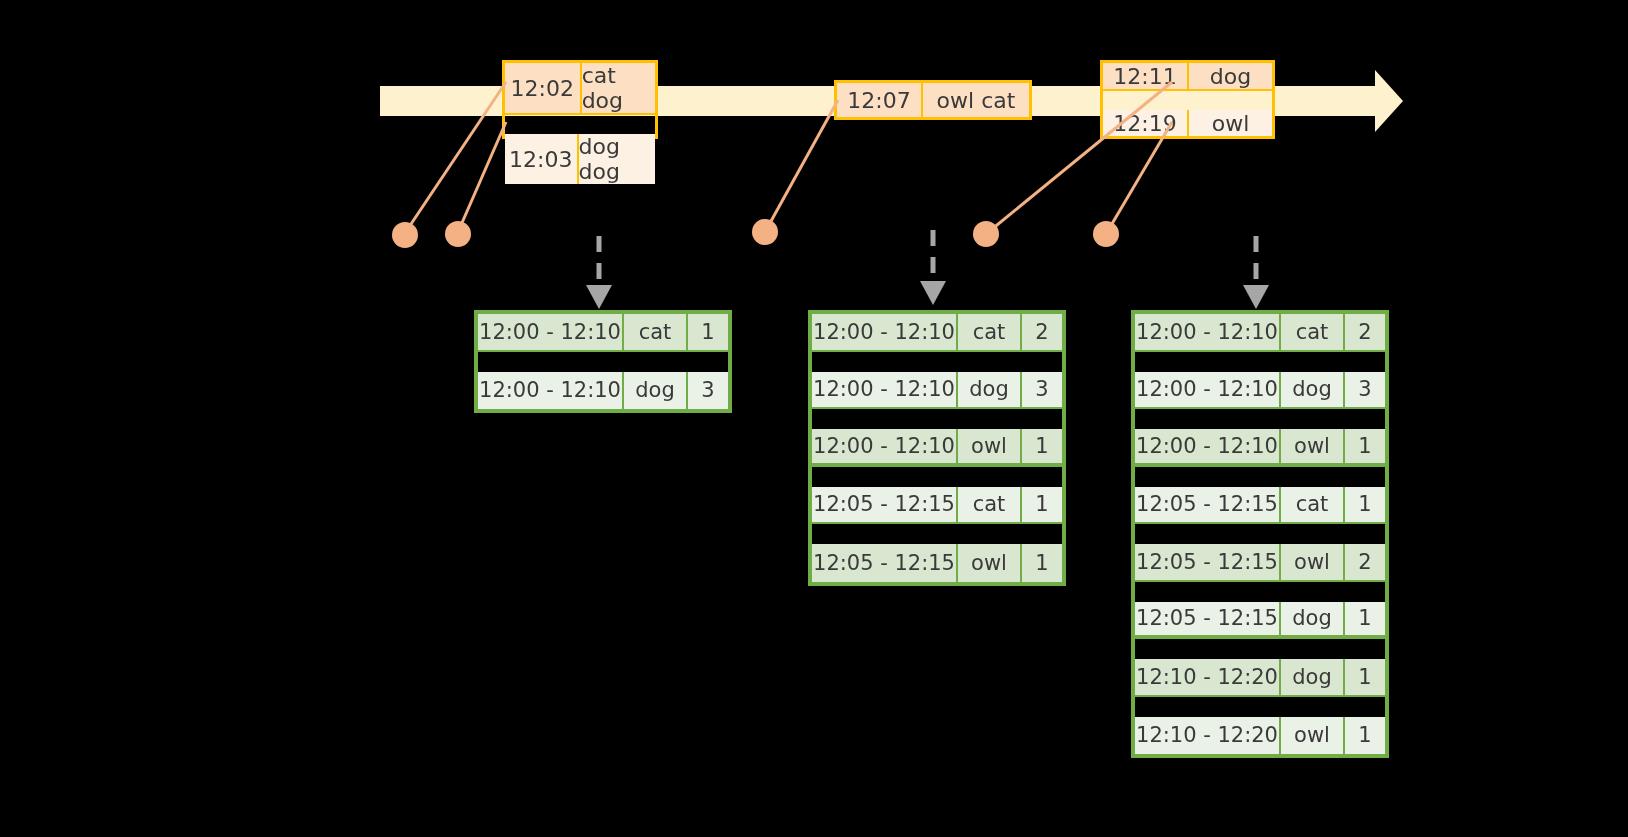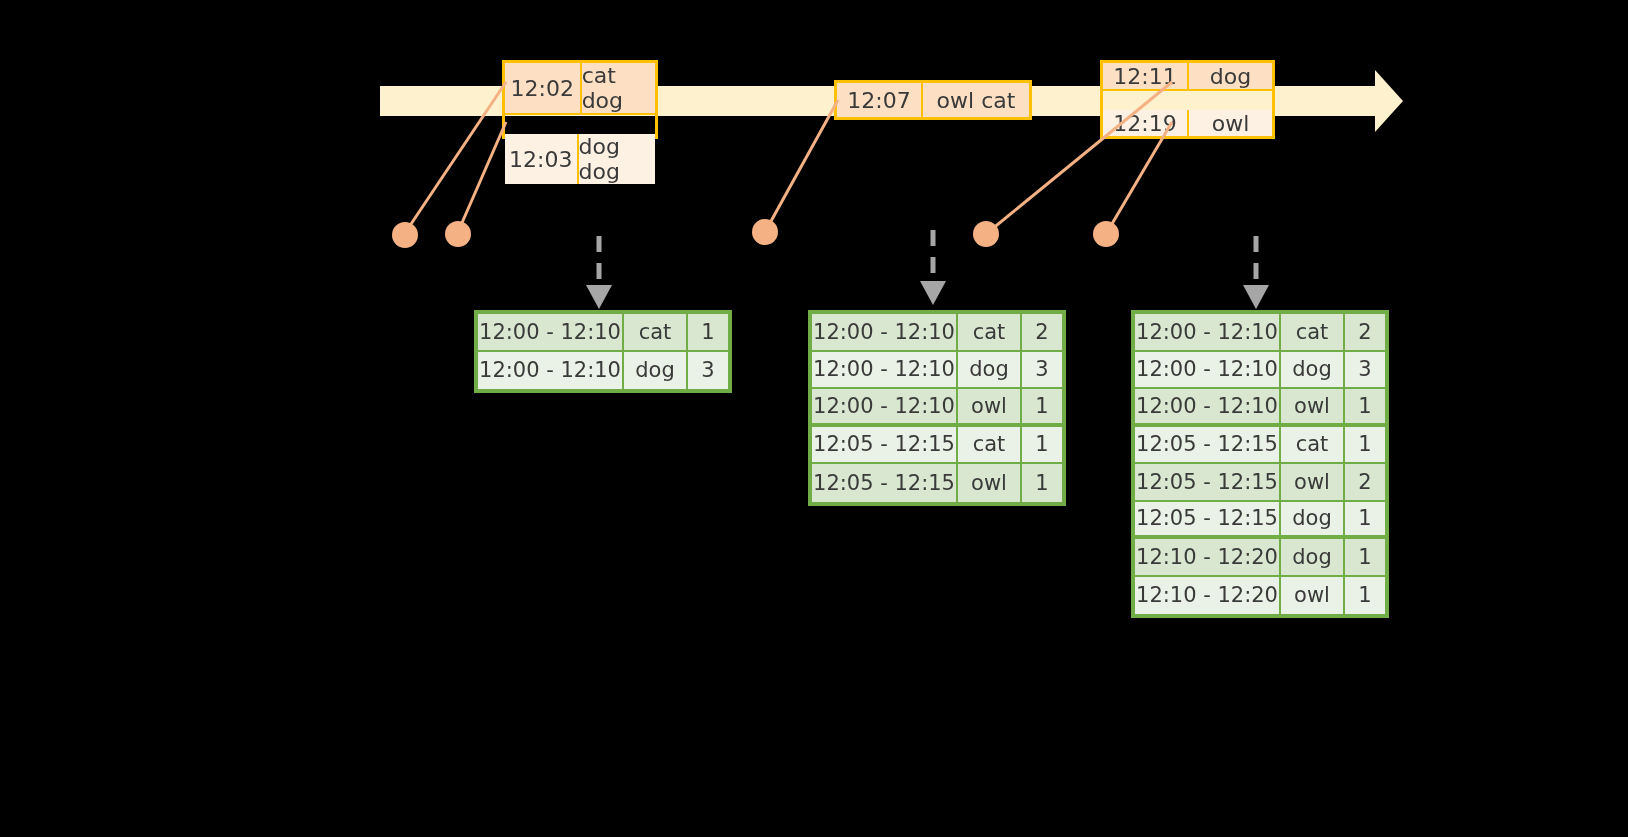--- a/index.html
+++ b/index.html
@@ -66,20 +66,21 @@
   }
   .event-cell.words { flex: 1 1 auto; }
 
   
   .result-table {
     position: absolute;
     border: 4px solid #70ad47;
     box-sizing: border-box;
     display: flex;
     flex-direction: column;
+    gap: 20px;
   }
   .result-row {
     display: flex;
     height: 37.5px;
   }
   .result-row.shade-a .result-cell { background: #d9e7d0; }
   .result-row.shade-b .result-cell { background: #eaf1e6; }
   .result-cell {
     display: flex;
     align-items: center;

